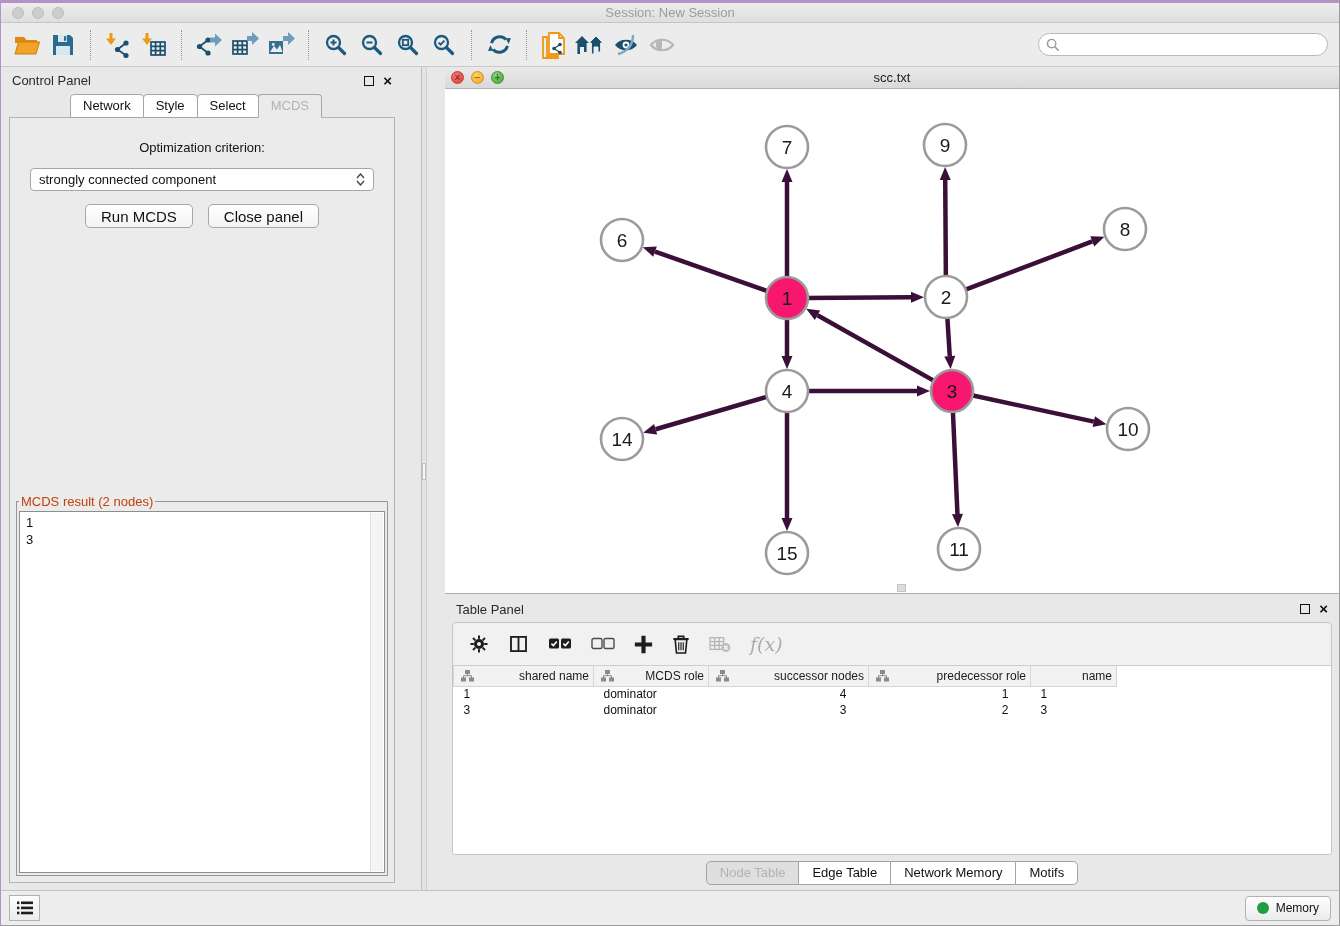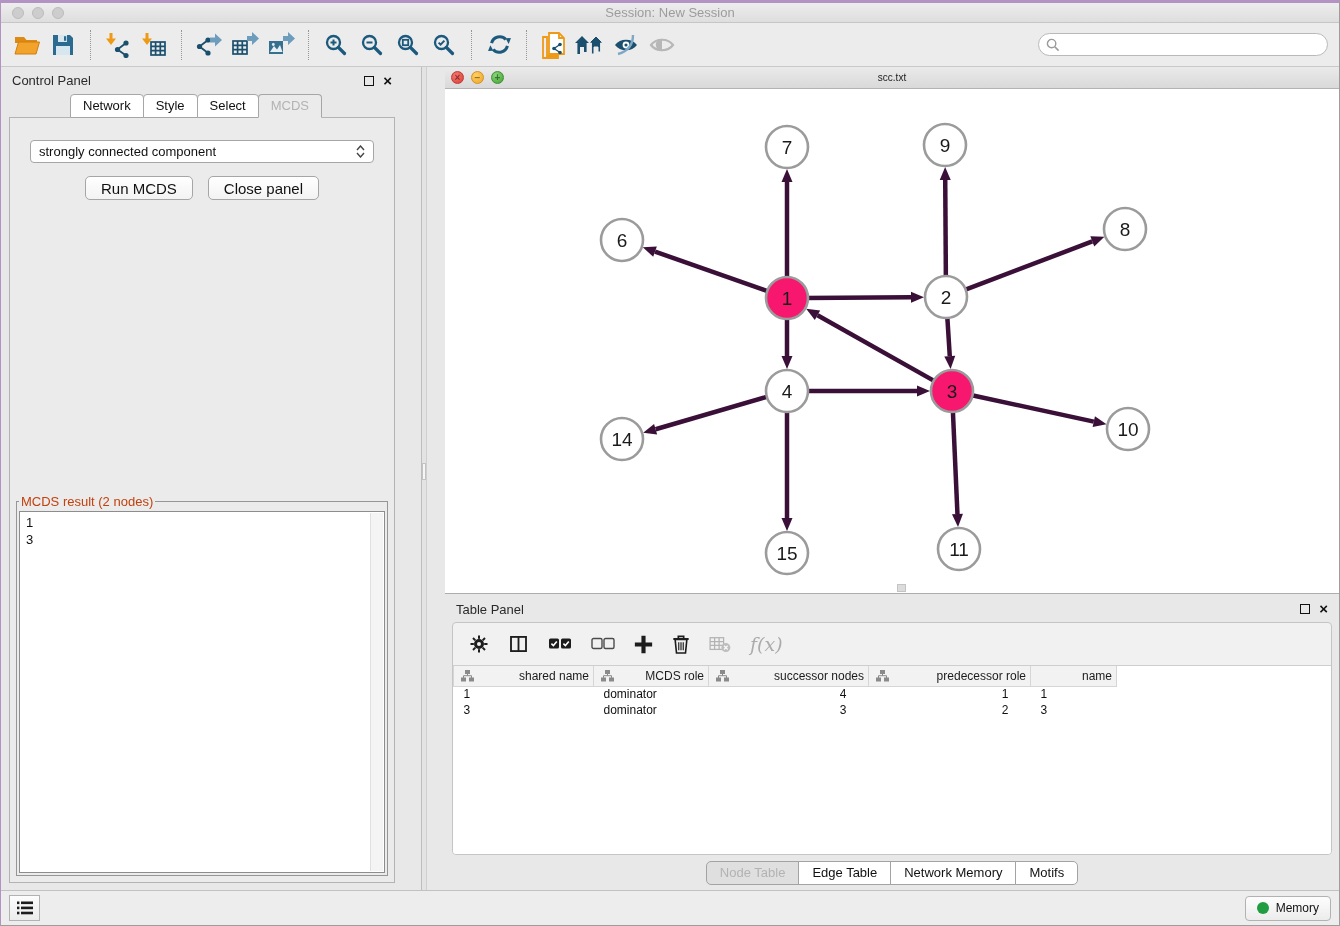--- a/index.html
+++ b/index.html
@@ -69,21 +69,21 @@
 
   .net-window { height:527px; flex:0 0 auto; display:flex; flex-direction:column; border-bottom:1px solid #adadad; }
   .net-titlebar { height:22px; background:linear-gradient(#eaeaea,#d9d9d9); border-bottom:1px solid #b3b3b3;
     display:flex; align-items:center; position:relative; }
   .traffic { width:13px; height:13px; border-radius:50%; margin-left:7px; display:flex; align-items:center;
     justify-content:center; font-size:10px; font-weight:bold; color:rgba(60,30,0,.55); line-height:1; }
   .traffic:first-child { margin-left:6px; }
   .t-red { background:radial-gradient(circle at 35% 30%, #f07a72, #da3e35); border:1px solid #c23730; color:rgba(90,0,0,.6); }
   .t-yellow { background:radial-gradient(circle at 35% 30%, #ffd064, #f0a426); border:1px solid #d29122; }
   .t-green { background:radial-gradient(circle at 35% 30%, #8ed37e, #3fa32f); border:1px solid #3c9230; color:rgba(0,70,0,.6); }
-  .net-title { position:absolute; left:0; right:0; text-align:center; font-size:10px; color:#1c1c1c; }
+  .net-title { position:absolute; left:0; right:0; text-align:center; font-size:13px; color:#1c1c1c; }
   .net-canvas { flex:1; background:#fff; position:relative; }
   .net-canvas svg { position:absolute; left:0; top:0; }
   .bottom-grip { position:absolute; bottom:1px; left:452px; width:9px; height:8px; background:#dcdcdc; border:1px solid #c4c4c4; }
 
   
   .table-panel { flex:1; margin-top:2px; display:flex; flex-direction:column; background:#e8e8e8; min-height:0; }
   .tp-header { height:26px; display:flex; align-items:center; padding:0 11px; }
   .tp-body { flex:1; margin:0 7px; border:1px solid #c5c5c5; border-radius:4px; background:#f1f1f1;
     display:flex; flex-direction:column; overflow:hidden; min-height:0; }
   .tp-toolbar { height:42px; flex:0 0 auto; display:flex; align-items:center; padding-left:16px; gap:19px; }
@@ -281,20 +281,21 @@
           <span class="close-btn">×</span>
         </span>
       </div>
       <div class="cp-tabs">
         <div class="cp-tab">Network</div>
         <div class="cp-tab">Style</div>
         <div class="cp-tab">Select</div>
         <div class="cp-tab active">MCDS</div>
       </div>
       <div class="cp-content">
+        <div class="opt-label">Optimization criterion:</div>
         <div class="dropdown">
           <span>strongly connected component</span>
           <span class="dd-spin">
             <svg width="9" height="6" viewBox="0 0 9 6">
                 <path d="M1 5 4.5 1 8 5" fill="none" stroke="#444" stroke-width="1.4"></path>
               </svg>
             <svg width="9" height="6" viewBox="0 0 9 6">
                 <path d="M1 1 4.5 5 8 1" fill="none" stroke="#444" stroke-width="1.4"></path>
               </svg>
           </span>

